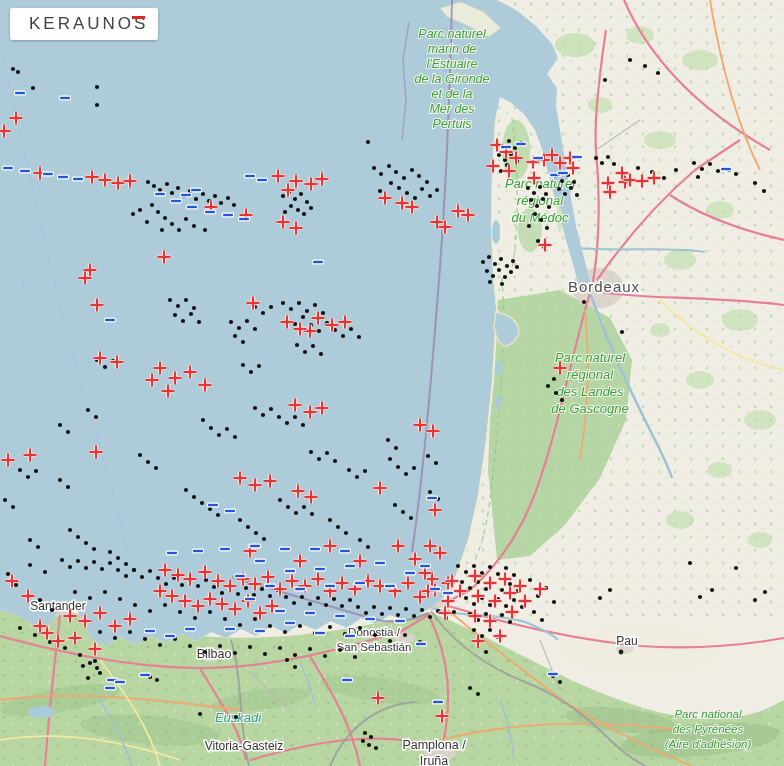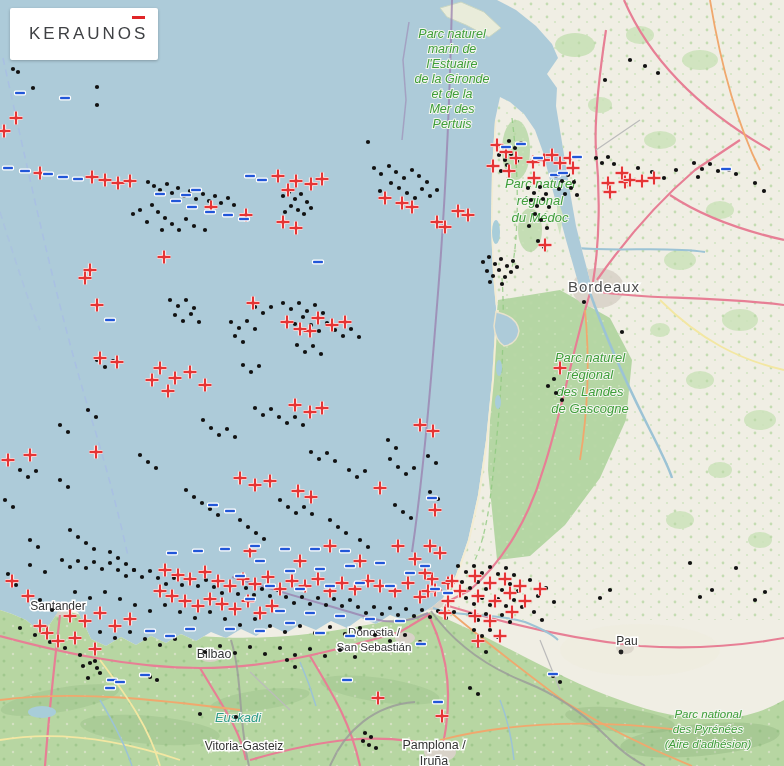--- a/index.html
+++ b/index.html
@@ -1,19 +1,19 @@
 <!DOCTYPE html>
 <html><head>
 <meta charset="utf-8">
 <style>
   html,body{margin:0;padding:0;background:#dfe7ea;}
   .stage{position:relative;width:784px;height:766px;overflow:hidden;
          font-family:"Liberation Sans",sans-serif;}
   .stage svg.map{position:absolute;inset:0;display:block;}
-  .logo{position:absolute;top:8px;left:10px;width:148px;height:52px;background:#ffffff;
+  .logo{position:absolute;top:8px;left:10px;width:148px;height:32px;background:#ffffff;
         border-radius:2px;box-shadow:0 1px 3px rgba(0,0,0,.25);display:flex;align-items:center;
         gap:7px;padding:0 12px;box-sizing:border-box;}
   .logo .brand{font-size:17px;letter-spacing:3px;color:#3f4144;font-weight:500;}
   .logo .s-bar{position:absolute;right:13px;top:8px;width:13px;height:3px;background:#e02528;}
   .city-label{paint-order:stroke;stroke:#ffffff;stroke-width:3px;fill:#3c3c3c;}
   .park-label{paint-order:stroke;stroke:#f2f5ee;stroke-width:2px;font-style:italic;}
 </style>
 </head>
 <body>
 

